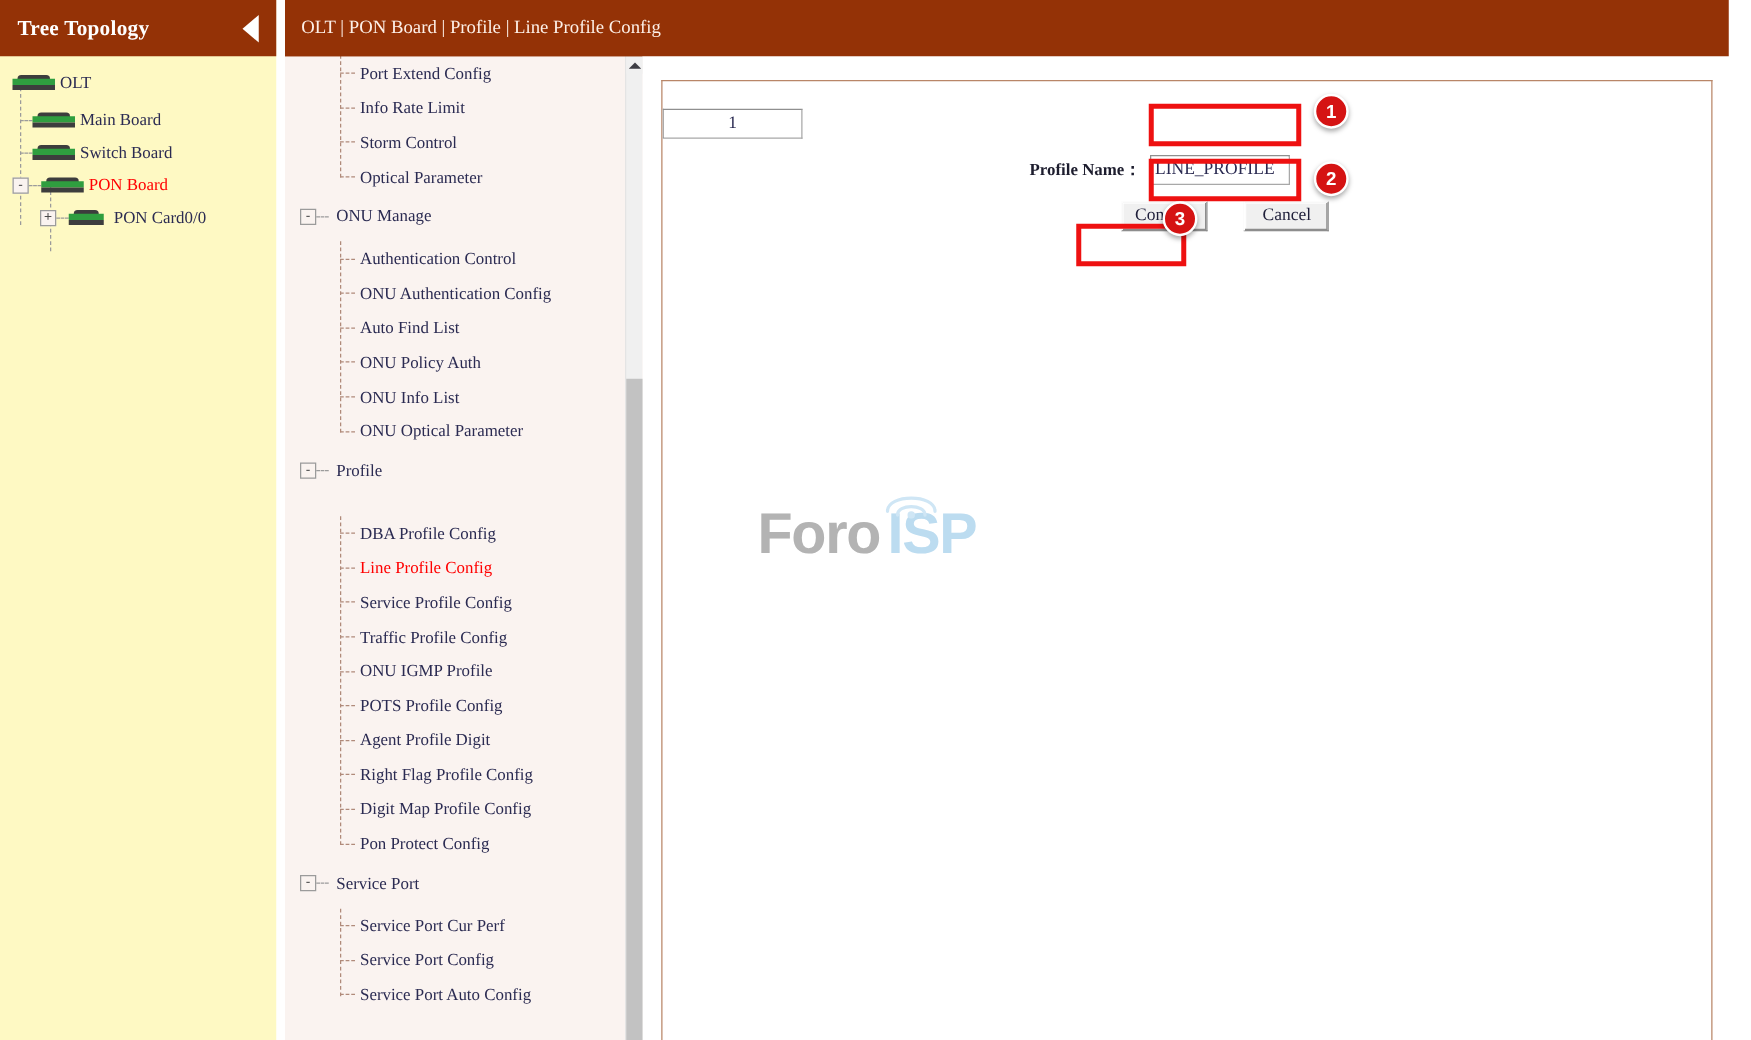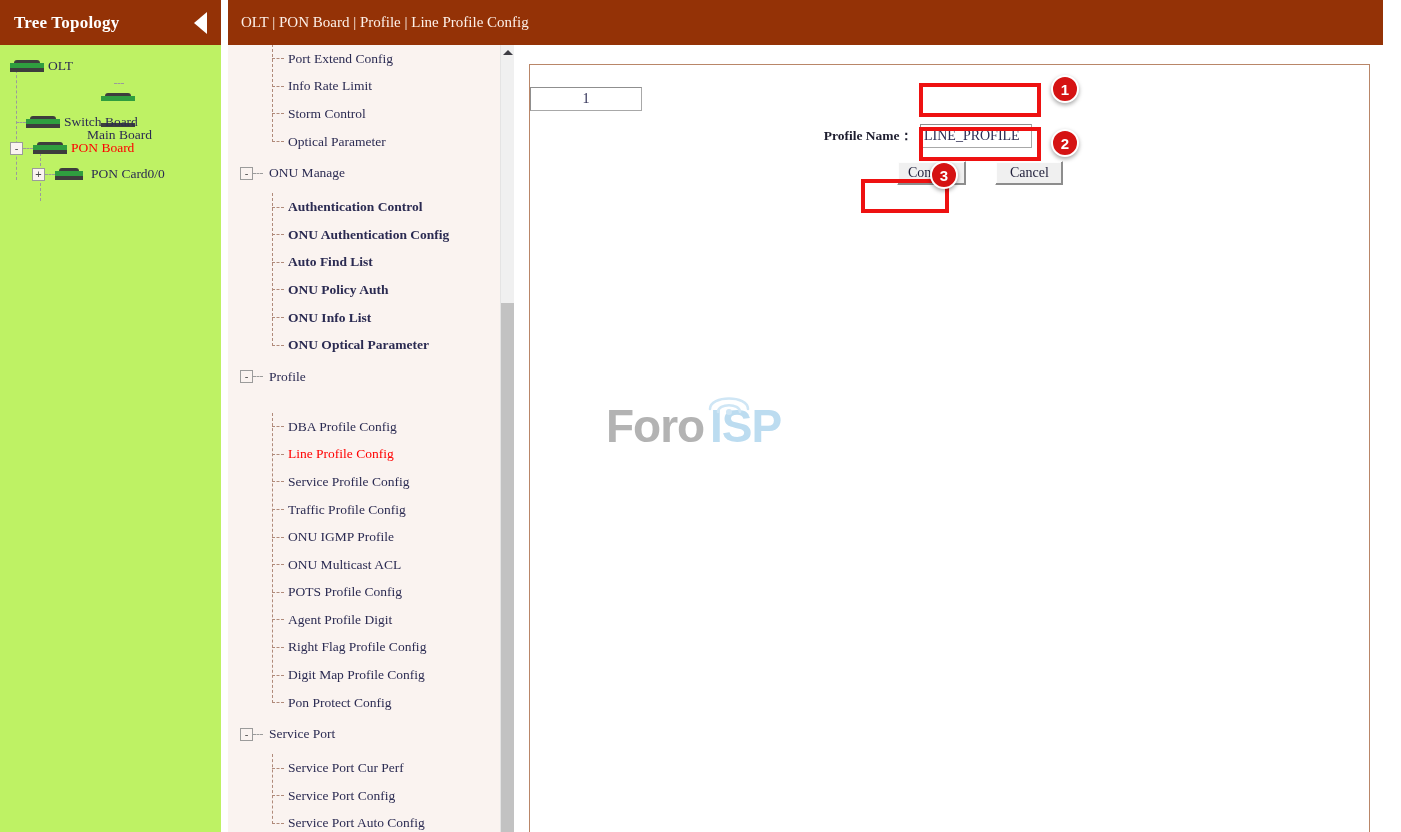--- a/index.html
+++ b/index.html
@@ -9,21 +9,21 @@
     background: #ffffff;
     font-family: "Liberation Serif", "DejaVu Serif", serif;
     overflow: hidden;
   }
   #app { position: relative; width: 1401px; height: 832px; }
 
   
   #tree-panel {
     position: absolute; left: 0; top: 0;
     width: 221px; height: 832px;
-    background: #bef264;
+    background: #fef9c3;
   }
   #tree-header {
     position: relative;
     height: 45px;
     background: #943206;
     color: #fff;
     display: flex; align-items: center;
   }
   #tree-header .title {
     font-size: 17px; font-weight: bold;
@@ -309,21 +309,21 @@
 
       <div class="tnode" style="padding-left:10px;">
         <span class="dev">
             <i class="top"></i>
             <i class="mid"></i>
             <i class="bot"></i>
           </span>
         <span class="lbl">OLT</span>
       </div>
 
-      <div class="tnode" style="padding-left:16px; margin-top:4px;flex-direction:column;">
+      <div class="tnode" style="padding-left:16px; margin-top:4px;">
         <span class="dashx"></span>
         <span class="dev">
             <i class="top"></i>
             <i class="mid"></i>
             <i class="bot"></i>
           </span>
         <span class="lbl">Main Board</span>
       </div>
 
       <div class="tnode" style="padding-left:16px;">
@@ -382,21 +382,21 @@
           <span class="tick"></span>
           <span>Optical Parameter</span>
         </div>
       </div>
 
       <div class="navgroup" style="margin-top:4px;">
         <span class="expander">-</span>
         <span class="dashx"></span>
         <span class="glabel">ONU Manage</span>
       </div>
-      <div class="navsub" style="margin-top:6px;font-weight:bold;">
+      <div class="navsub" style="margin-top:6px;">
         <div class="rail"></div>
         <div class="navitem">
           <span class="tick"></span>
           <span>Authentication Control</span>
         </div>
         <div class="navitem">
           <span class="tick"></span>
           <span>ONU Authentication Config</span>
         </div>
         <div class="navitem">
@@ -436,24 +436,20 @@
           <span class="tick"></span>
           <span>Service Profile Config</span>
         </div>
         <div class="navitem">
           <span class="tick"></span>
           <span>Traffic Profile Config</span>
         </div>
         <div class="navitem">
           <span class="tick"></span>
           <span>ONU IGMP Profile</span>
-        </div>
-        <div class="navitem">
-          <span class="tick"></span>
-          <span>ONU Multicast ACL</span>
         </div>
         <div class="navitem">
           <span class="tick"></span>
           <span>POTS Profile Config</span>
         </div>
         <div class="navitem">
           <span class="tick"></span>
           <span>Agent Profile Digit</span>
         </div>
         <div class="navitem">

